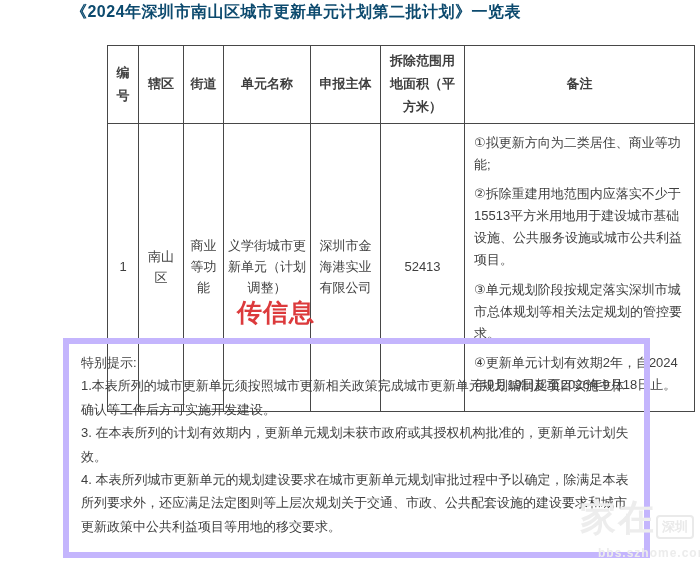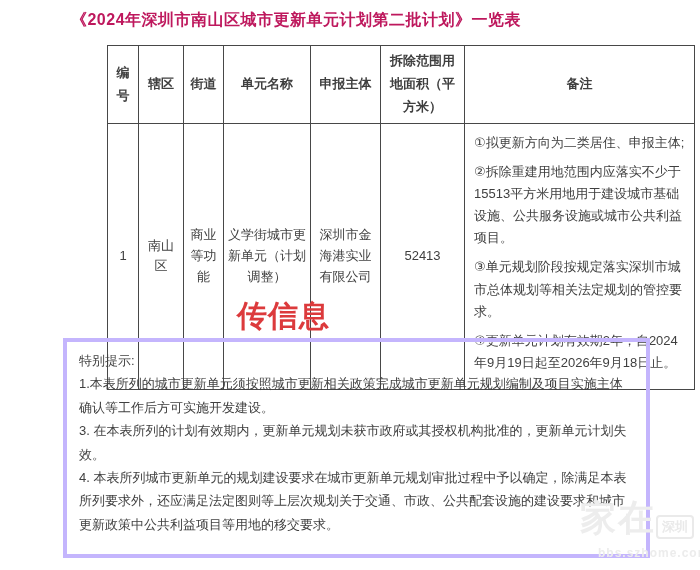--- a/index.html
+++ b/index.html
@@ -13,27 +13,27 @@
     position: relative;
   }
   .page {
     position: relative;
     width: 700px;
     height: 570px;
     background: #ffffff;
   }
   .doc-title {
     position: absolute;
-    top: 10px;
+    top: 2px;
     left: 0;
     width: 592px;
     text-align: center;
     font-size: 16px;
     font-weight: bold;
-    color: #be185d;
+    color: #0c4a6e;
     letter-spacing: 0.5px;
   }
   table.main-table {
     position: absolute;
     left: 63px;
     top: 45px;
     width: 587px;
     border-collapse: collapse;
     table-layout: fixed;
     margin-left: 44px;
@@ -66,35 +66,35 @@
     line-height: 1.7;
     word-break: break-all;
   }
   .notes-box {
     position: absolute;
     left: 63px;
     top: 338px;
     width: 587px;
     height: 220px;
     box-sizing: border-box;
-    border: 4px solid #c4b5fd;
+    border: 6px solid #c4b5fd;
     padding: 7px 12px 0 12px;
     color: #3f3f3f;
     font-size: 13px;
   }
   .notes-box p {
     margin: 0;
     line-height: 1.8;
     word-break: break-all;
   }
   .red-stamp {
     position: absolute;
     left: 237px;
     top: 296px;
-    font-size: 30px;
+    font-size: 25px;
     font-weight: bold;
     color: #dc3a3c;
     letter-spacing: 1px;
     pointer-events: none;
   }
   .wm {
     position: absolute;
     color: #ededed;
     pointer-events: none;
     white-space: nowrap;
@@ -153,21 +153,21 @@
       <th>备注</th>
     </tr>
     <tr class="data-row">
       <td>1</td>
       <td>南山区</td>
       <td>商业等功能</td>
       <td>义学街城市更新单元（计划 调整）</td>
       <td>深圳市金海港实业有限公司</td>
       <td>52413</td>
       <td class="remarks-cell">
-        <p>①拟更新方向为二类居住、申报主体;</p>
+        <p>①拟更新方向为二类居住、商业等功能;</p>
         <p>②拆除重建用地范围内应落实不少于15513平方米用地用于建设城市基础设施、公共服务设施或城市公共利益项目。</p>
         <p>③单元规划阶段按规定落实深圳市城市总体规划等相关法定规划的管控要求。</p>
         <p>④更新单元计划有效期2年，自2024年9月19日起至2026年9月18日止。</p>
       </td>
     </tr>
   </tbody>
     </table>
 
   <div class="notes-box">
     <p>特别提示:</p>

